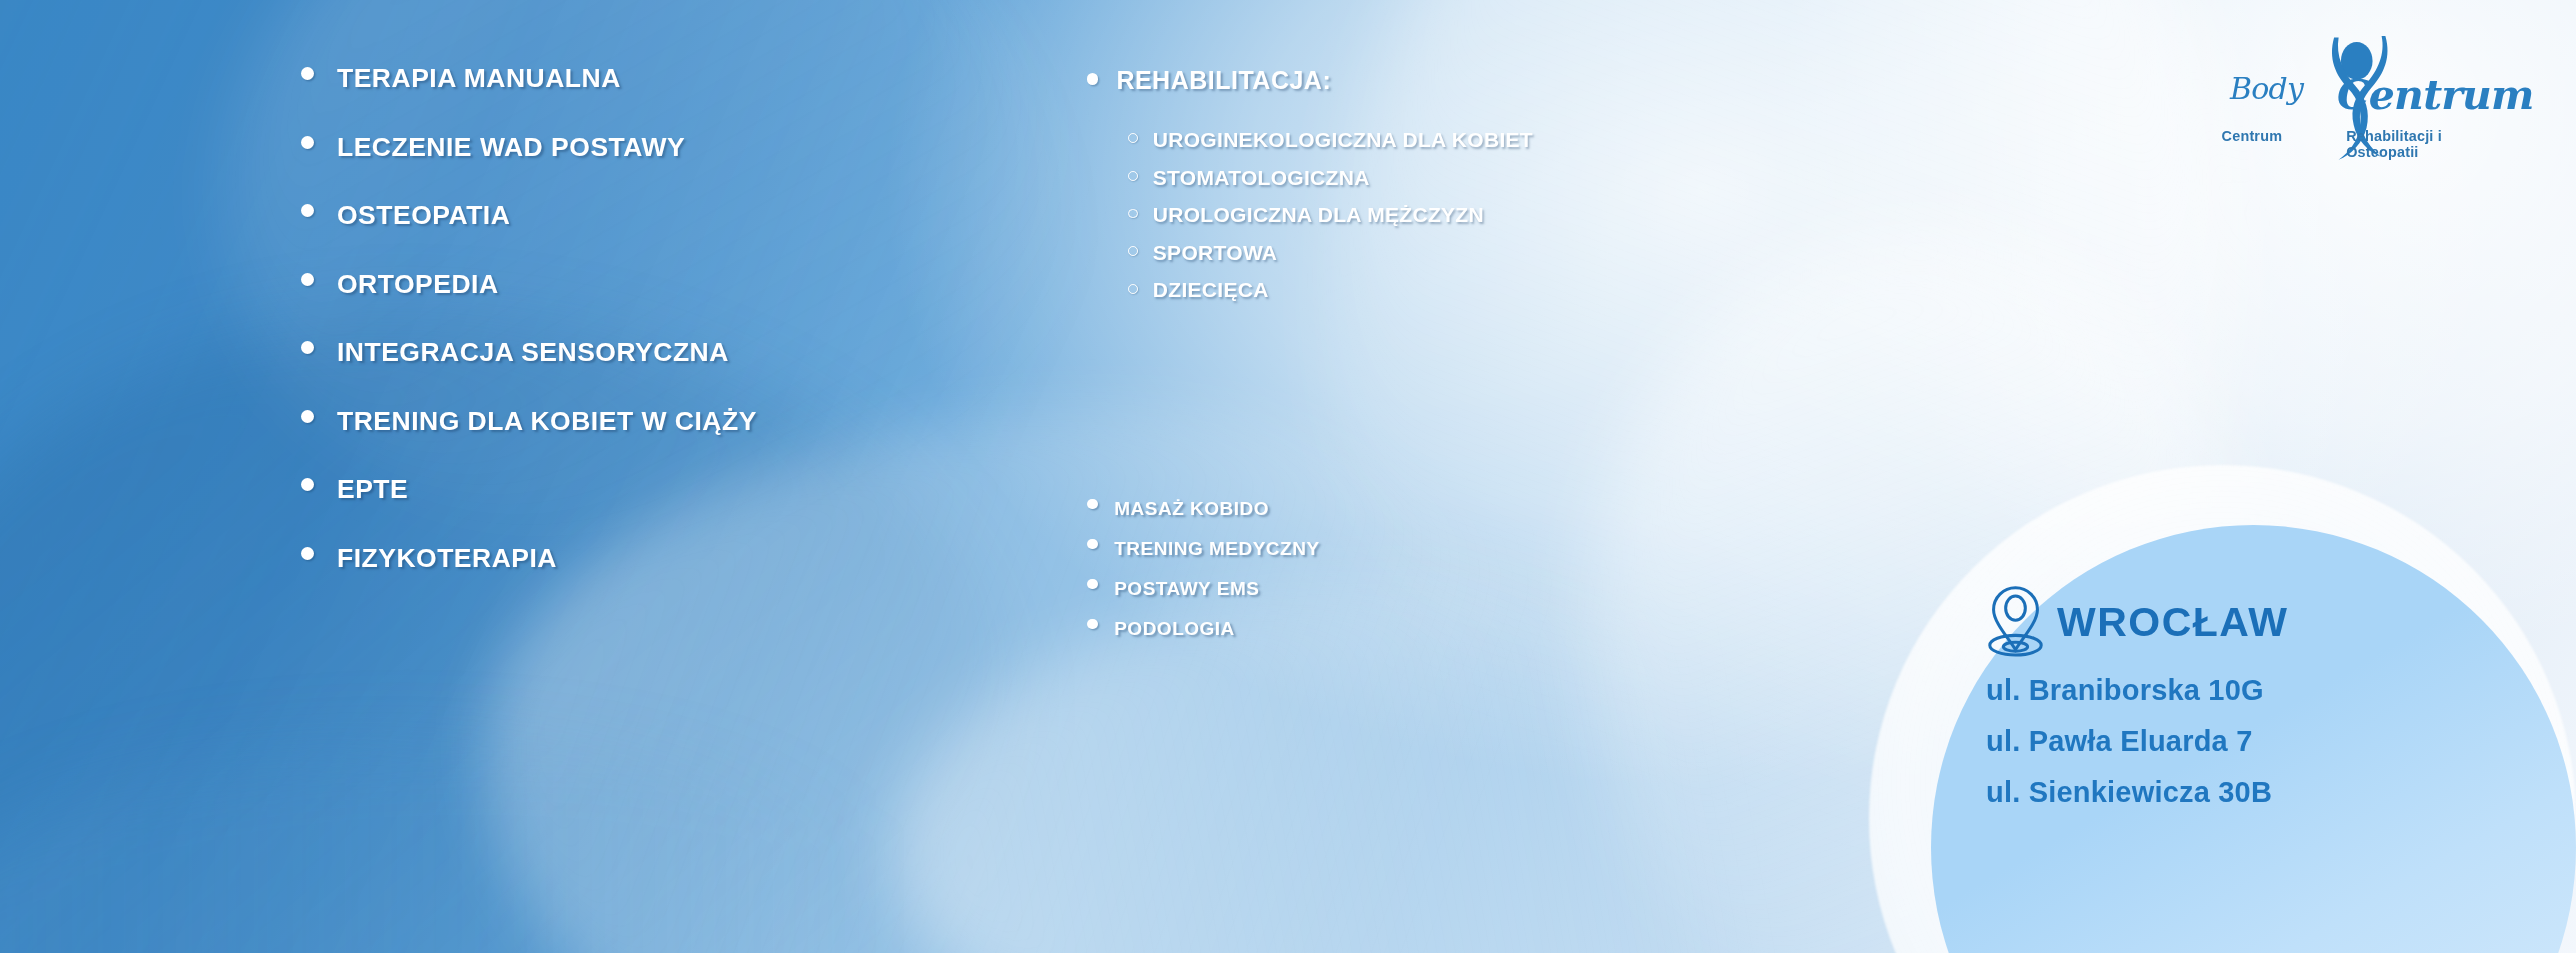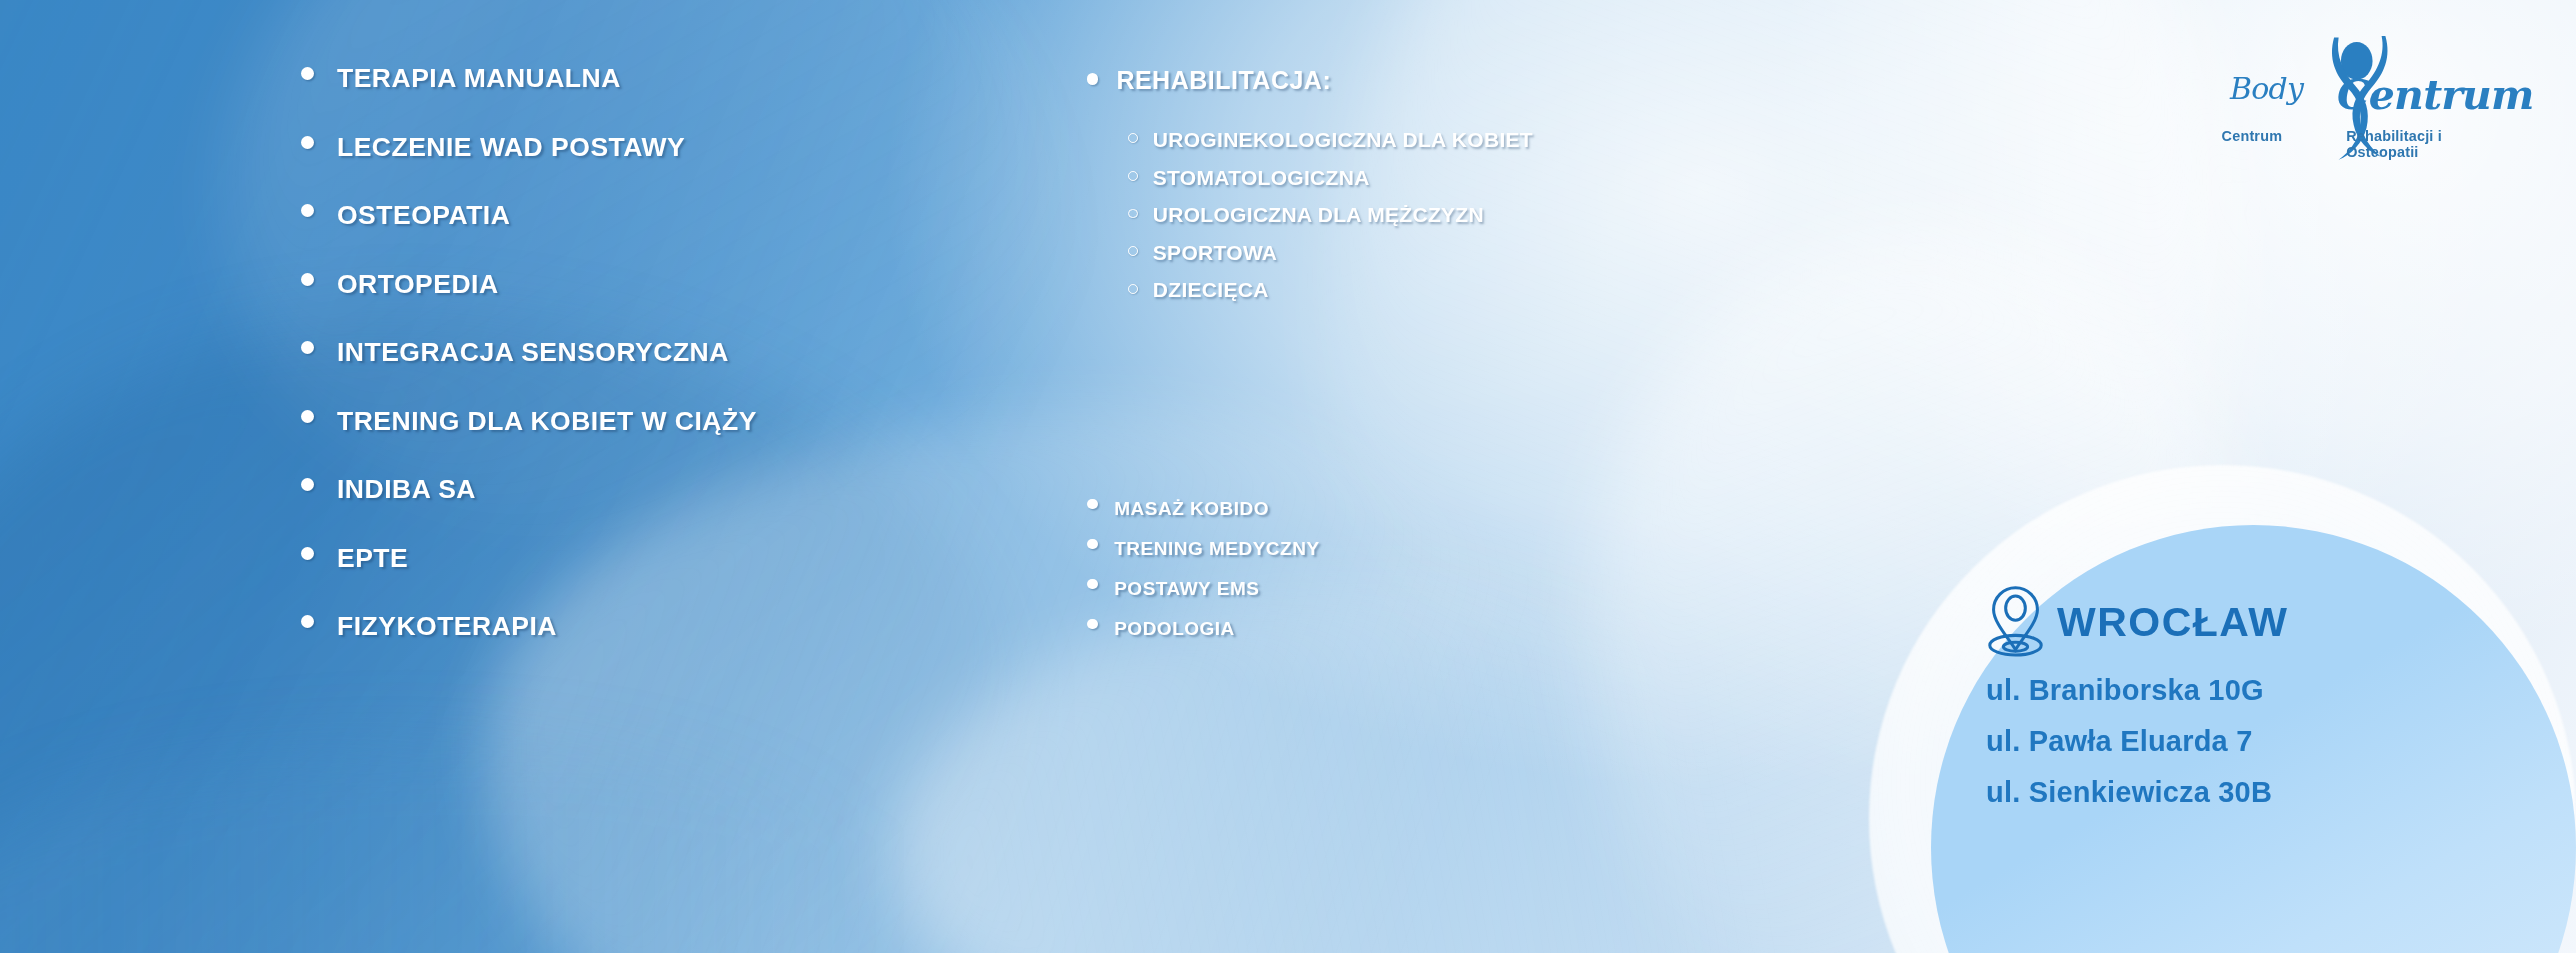--- a/index.html
+++ b/index.html
@@ -215,24 +215,20 @@
       <span class="bullet"></span>
       <span class="label">ORTOPEDIA</span>
     </div>
     <div class="li">
       <span class="bullet"></span>
       <span class="label">INTEGRACJA SENSORYCZNA</span>
     </div>
     <div class="li">
       <span class="bullet"></span>
       <span class="label">TRENING DLA KOBIET W CIĄŻY</span>
-    </div>
-    <div class="li">
-      <span class="bullet"></span>
-      <span class="label">INDIBA SA</span>
     </div>
     <div class="li">
       <span class="bullet"></span>
       <span class="label">EPTE</span>
     </div>
     <div class="li">
       <span class="bullet"></span>
       <span class="label">FIZYKOTERAPIA</span>
     </div>
   </div>

